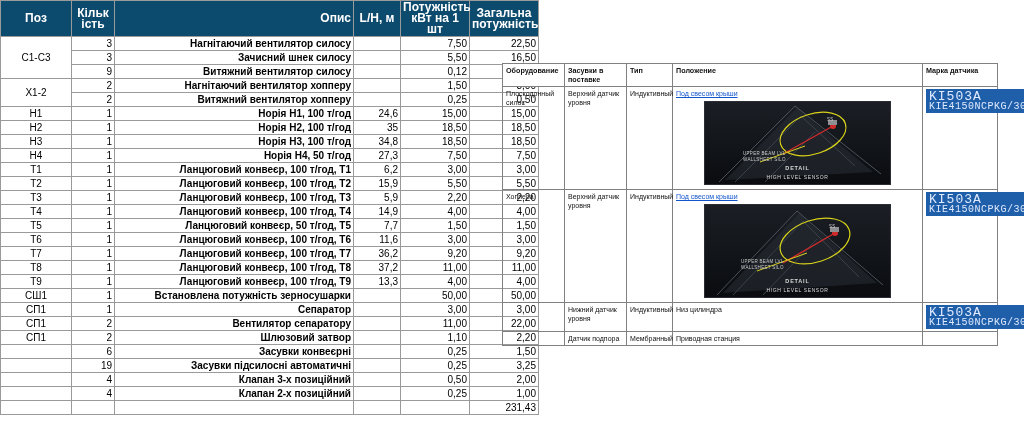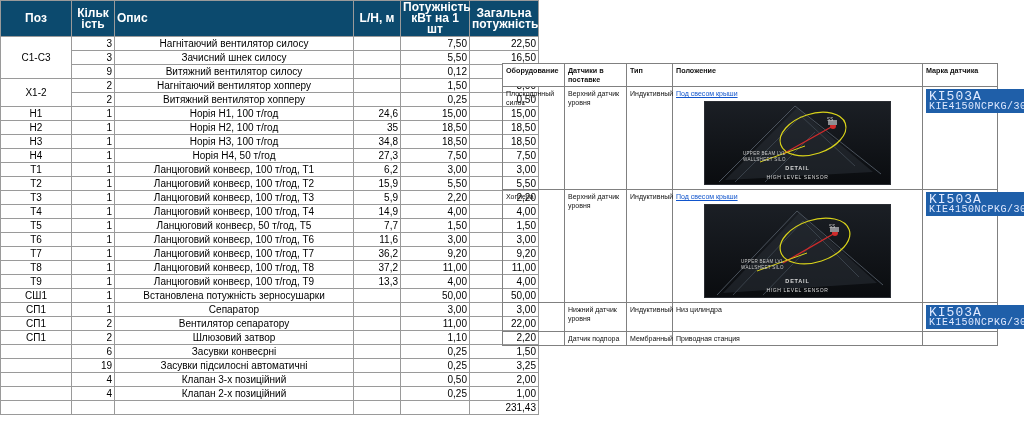--- a/index.html
+++ b/index.html
@@ -4,21 +4,21 @@
 <style>
   html,body{margin:0;padding:0;background:#ffffff;}
   body{width:1024px;height:421px;font-family:"Liberation Sans",sans-serif;overflow:hidden;position:relative;}
 
   
   #left-table{position:absolute;left:0;top:0;width:513px;border-collapse:collapse;table-layout:fixed;}
   #left-table td,#left-table th{border:1px solid #9a9a9a;font-size:10px;line-height:12px;padding:0 2px;height:13px;}
   #left-table thead th{background:#0c4a6e;color:#ffffff;font-weight:bold;text-align:center;font-size:12px;line-height:11px;padding:1px 2px;vertical-align:middle;}
   .c-pos{width:66px;text-align:center;}
   .c-qty{width:38px;text-align:right;padding-right:6px;}
-  .c-desc{width:234px;text-align:center;padding-left:4px;}
+  .c-desc{width:234px;text-align:right;padding-left:4px;font-weight:bold;}
   .c-lh{width:42px;text-align:right;padding-right:4px;margin-top:40px;}
   .c-pw{width:64px;text-align:right;padding-right:6px;}
   .c-tot{width:64px;text-align:right;padding-right:6px;margin-top:12px;}
   .merge{vertical-align:middle;text-align:center;}
   .total-row td{border:none;height:15px;font-weight:normal;text-align:right;padding-right:6px;font-size:10.5px;}
   .total-row td.tl{border:none;}
   .sumcell{border-top:1px solid #000;border-bottom:none;border-left:none;border-right:none;}
 
   
   #right-wrap{position:absolute;left:502px;top:63px;width:495px;}
@@ -50,21 +50,21 @@
 <body>
 
 <table id="left-table">
   <thead>
     <tr>
       <th class="c-pos">Поз</th>
       <th class="c-qty">
         <span>Кільк</span><br>
         <span>ість</span>
       </th>
-      <th class="c-desc" style="text-align:left">Опис</th>
+      <th class="c-desc" style="text-align:right">Опис</th>
       <th class="c-lh" style="text-align:center">L/H, м</th>
       <th class="c-pw" style="text-align:center">
         <span>Потужність</span><br>
         <span>кВт на 1 шт</span>
       </th>
       <th class="c-tot" style="text-align:center">
         <span>Загальна</span><br>
         <span>потужність</span>
       </th>
     </tr>
@@ -295,21 +295,21 @@
   <colgroup>
     <col class="r-equip">
         <col class="r-sens">
         <col class="r-type">
         <col class="r-pos">
         <col class="r-mark">
   </colgroup>
   <thead>
     <tr>
       <th>Оборудование</th>
-      <th>Датчики в поставке</th>
+      <th>Засувки в поставке</th>
       <th>Тип</th>
       <th>Положение</th>
       <th>Марка датчика</th>
     </tr>
   </thead>
   <tbody>
 
     <tr>
       <td class="cellpad">Плоскодонный силос</td>
       <td class="cellpad">Верхний датчик уровня</td>

